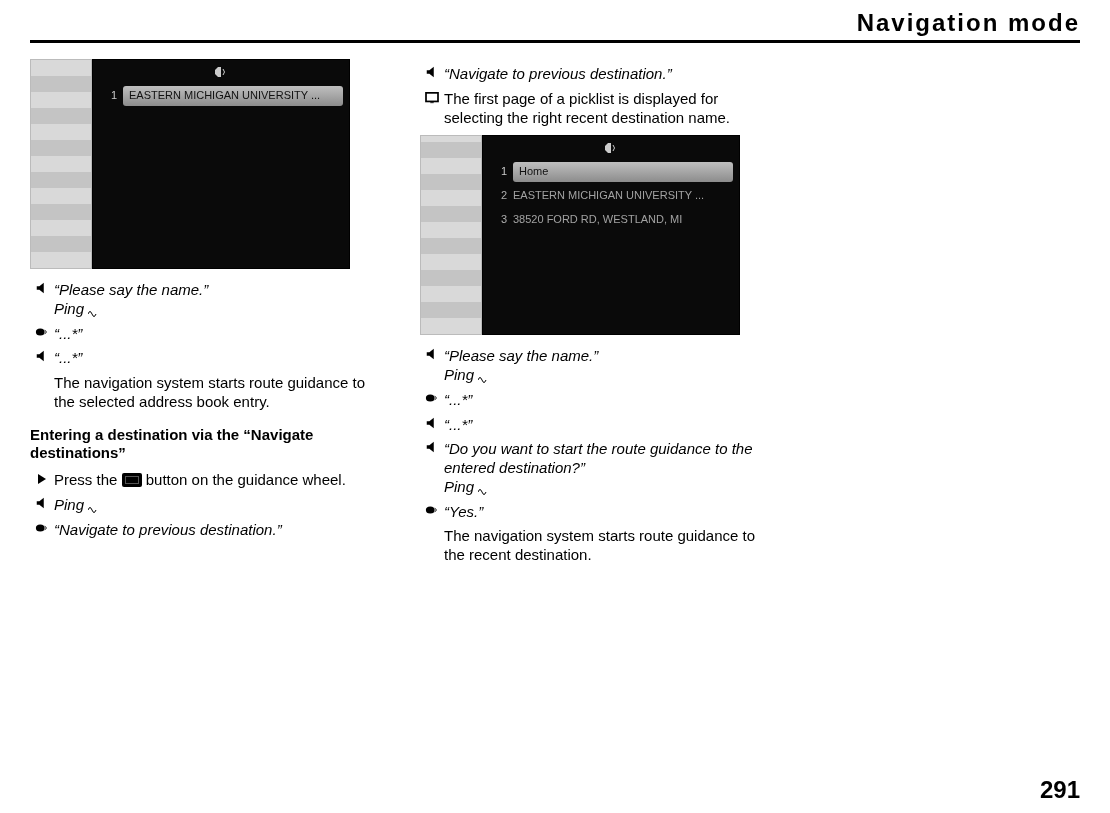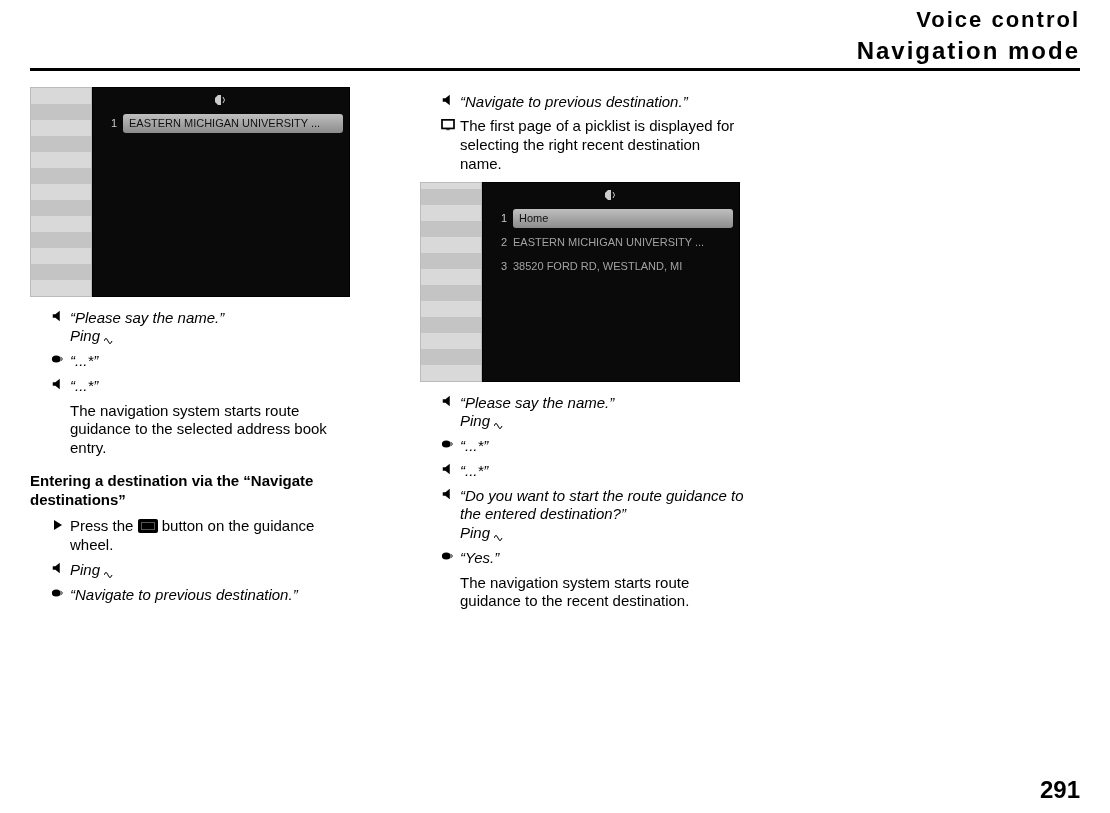--- a/index.html
+++ b/index.html
@@ -15,37 +15,36 @@
   .screenshot2{width:320px;height:200px;display:flex;margin-bottom:12px;margin-top:8px}
   .mapstrip{width:60px;background:repeating-linear-gradient(0deg,#d9d9d9 0 16px,#c4c4c4 16px 32px);border:1px solid #bbb}
   .screen{flex:1;background:#0a0a0a;border:1px solid #000;padding:6px;box-sizing:border-box}
   .topbar{height:18px;text-align:center;color:#ccc;font-size:11px}
   .picklist{}
   .row{display:flex;align-items:center;height:24px;color:#bdbdbd;font-size:11px}
   .rownum{width:18px;text-align:right;margin-right:6px;color:#c9c9c9}
   .rowlabel{flex:1;white-space:nowrap;overflow:hidden}
   .row.highlight .rowlabel{background:linear-gradient(#bfbfbf,#8c8c8c);color:#111;border-radius:3px;padding:3px 6px}
   .row.dim{opacity:.85}
-  .item{display:flex;margin:6px 16px}
+  .item{display:flex;margin:6px 0}
   .icon{width:24px;flex:none;text-align:center;font-size:14px;line-height:1.3}
   .txt{flex:1}
   .italic{font-style:italic}
   .subhead{font-weight:bold;margin:14px 0 8px 0}
   .keycap{display:inline-block;width:20px;height:14px;background:#000;border-radius:2px;vertical-align:middle;position:relative;top:-1px}
   .keycap::after{content:'';position:absolute;inset:3px;border:1px solid #555}
   .pageno{position:absolute;right:30px;bottom:8px;font-size:24px;font-weight:bold}
   .signal{display:inline-block;width:10px;height:10px;vertical-align:middle}
   .signal svg{width:10px;height:10px}
 </style>
 </head>
 <body>
 
 <div class="page">
   <div class="hdr">
-    <div class="hdr-title">Voice control</div>
     <div class="hdr-sub">Navigation mode</div>
   </div>
 
   <div class="cols">
 
     <div class="col">
 
       <div class="screenshot">
         <div class="mapstrip"></div>
         <div class="screen">

